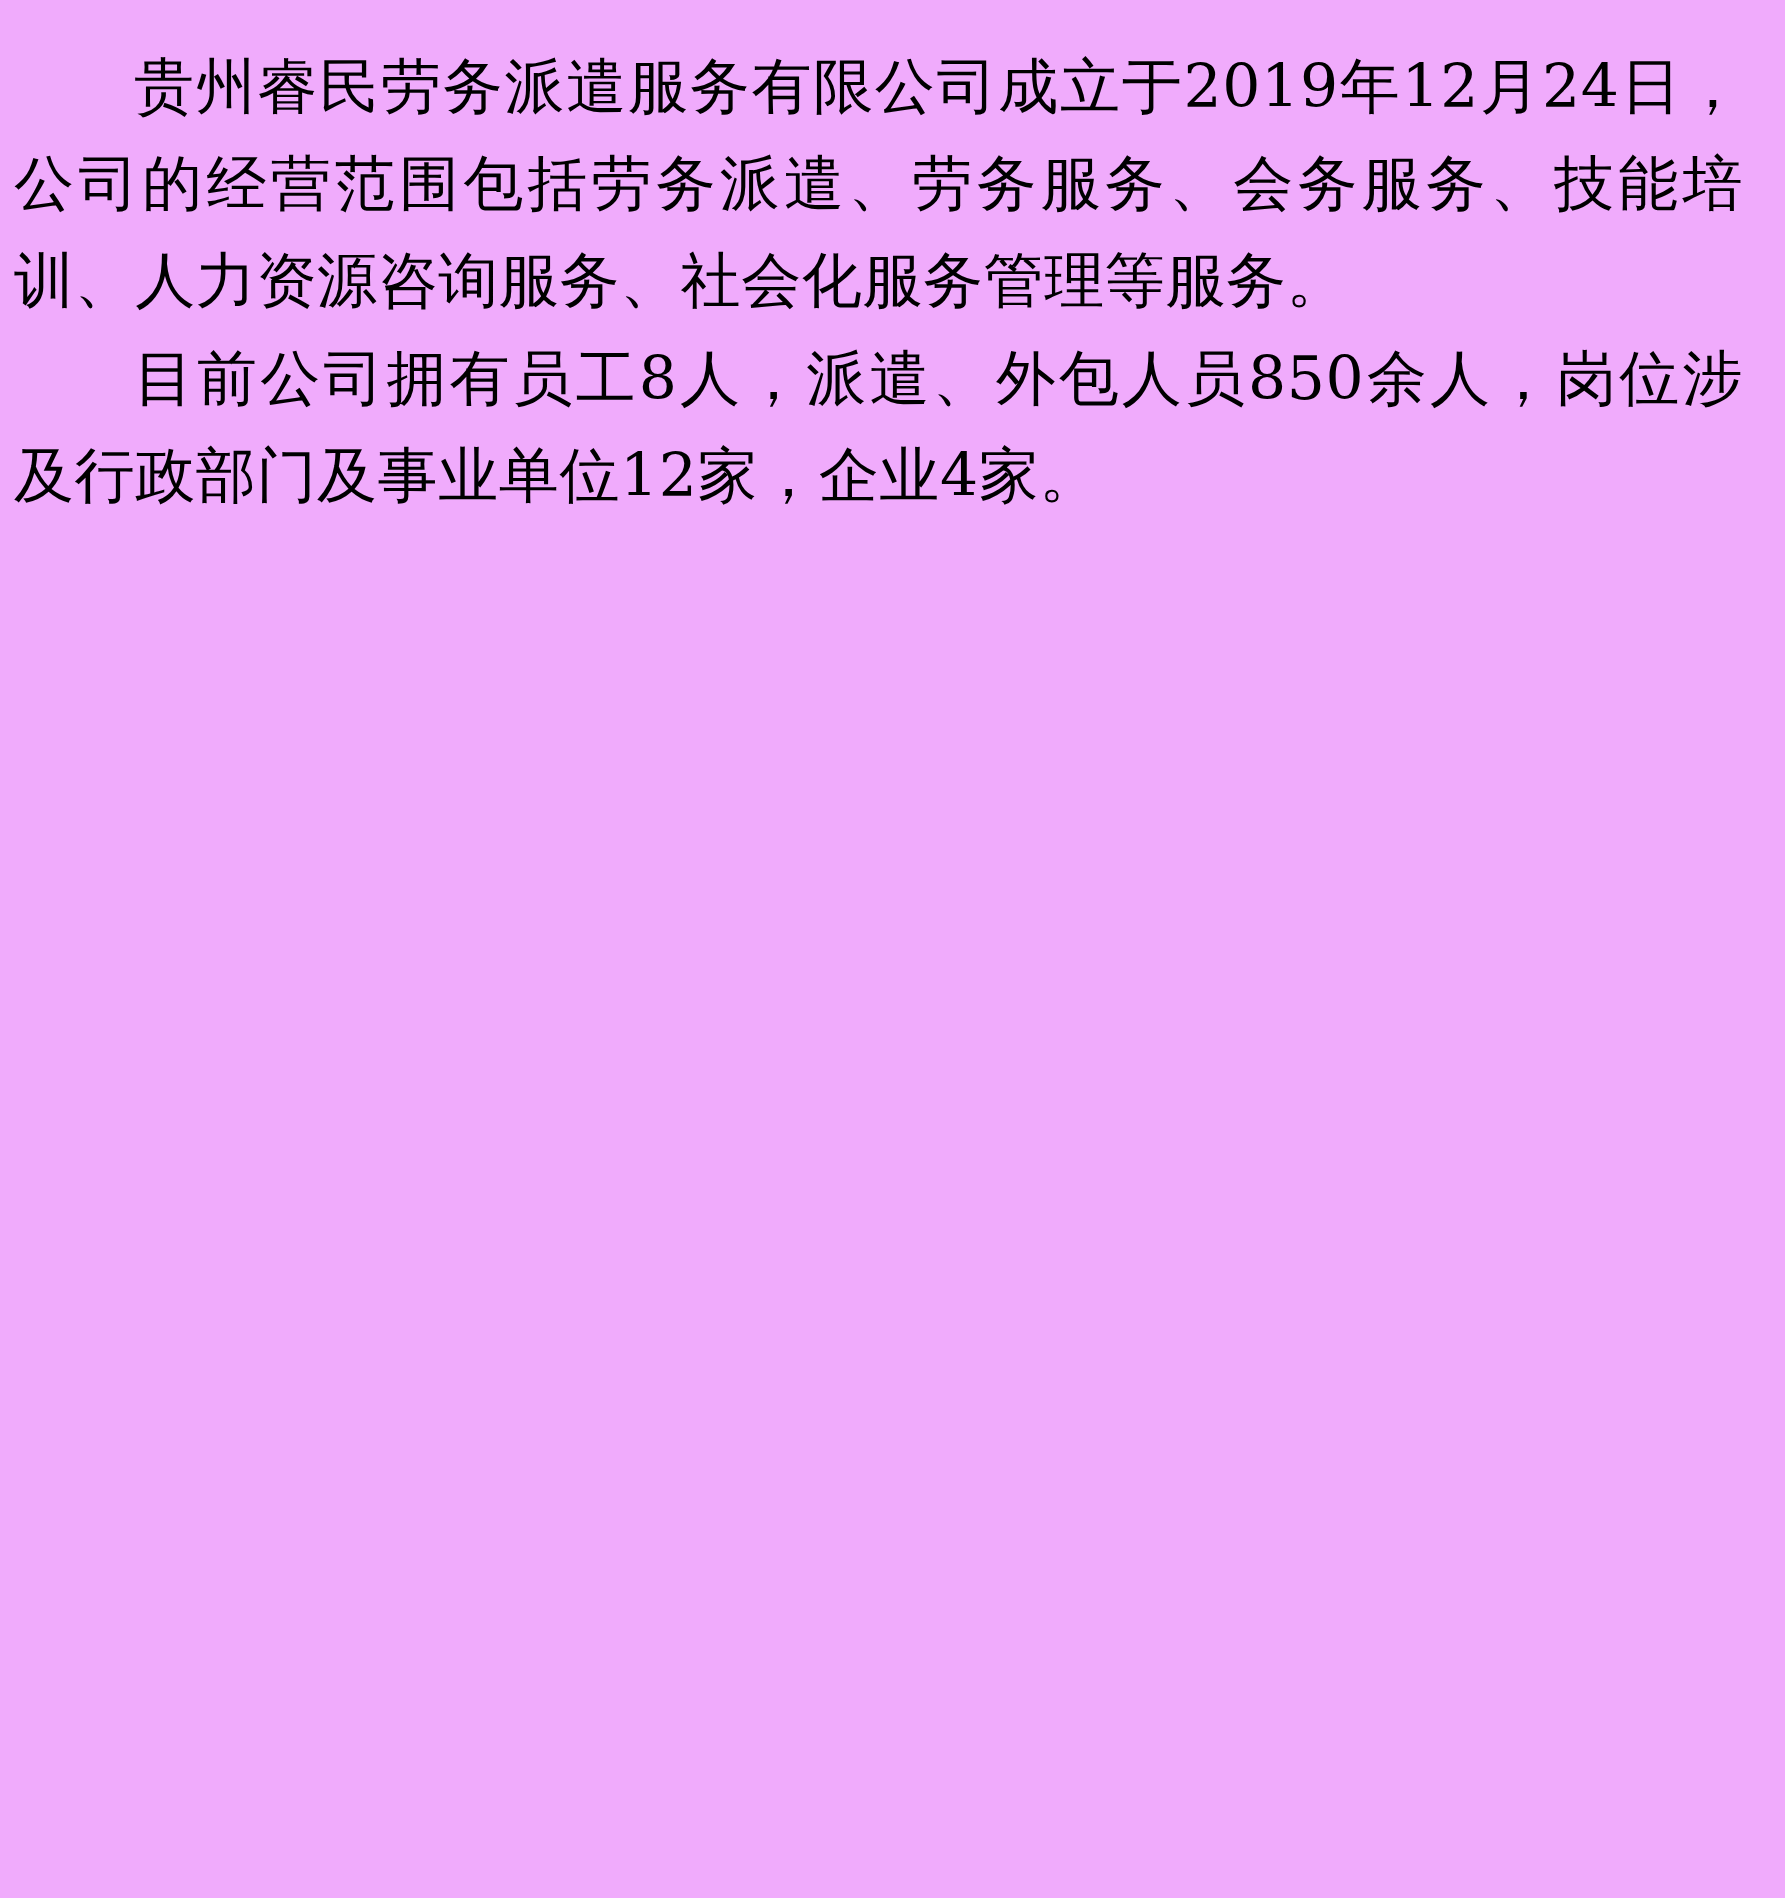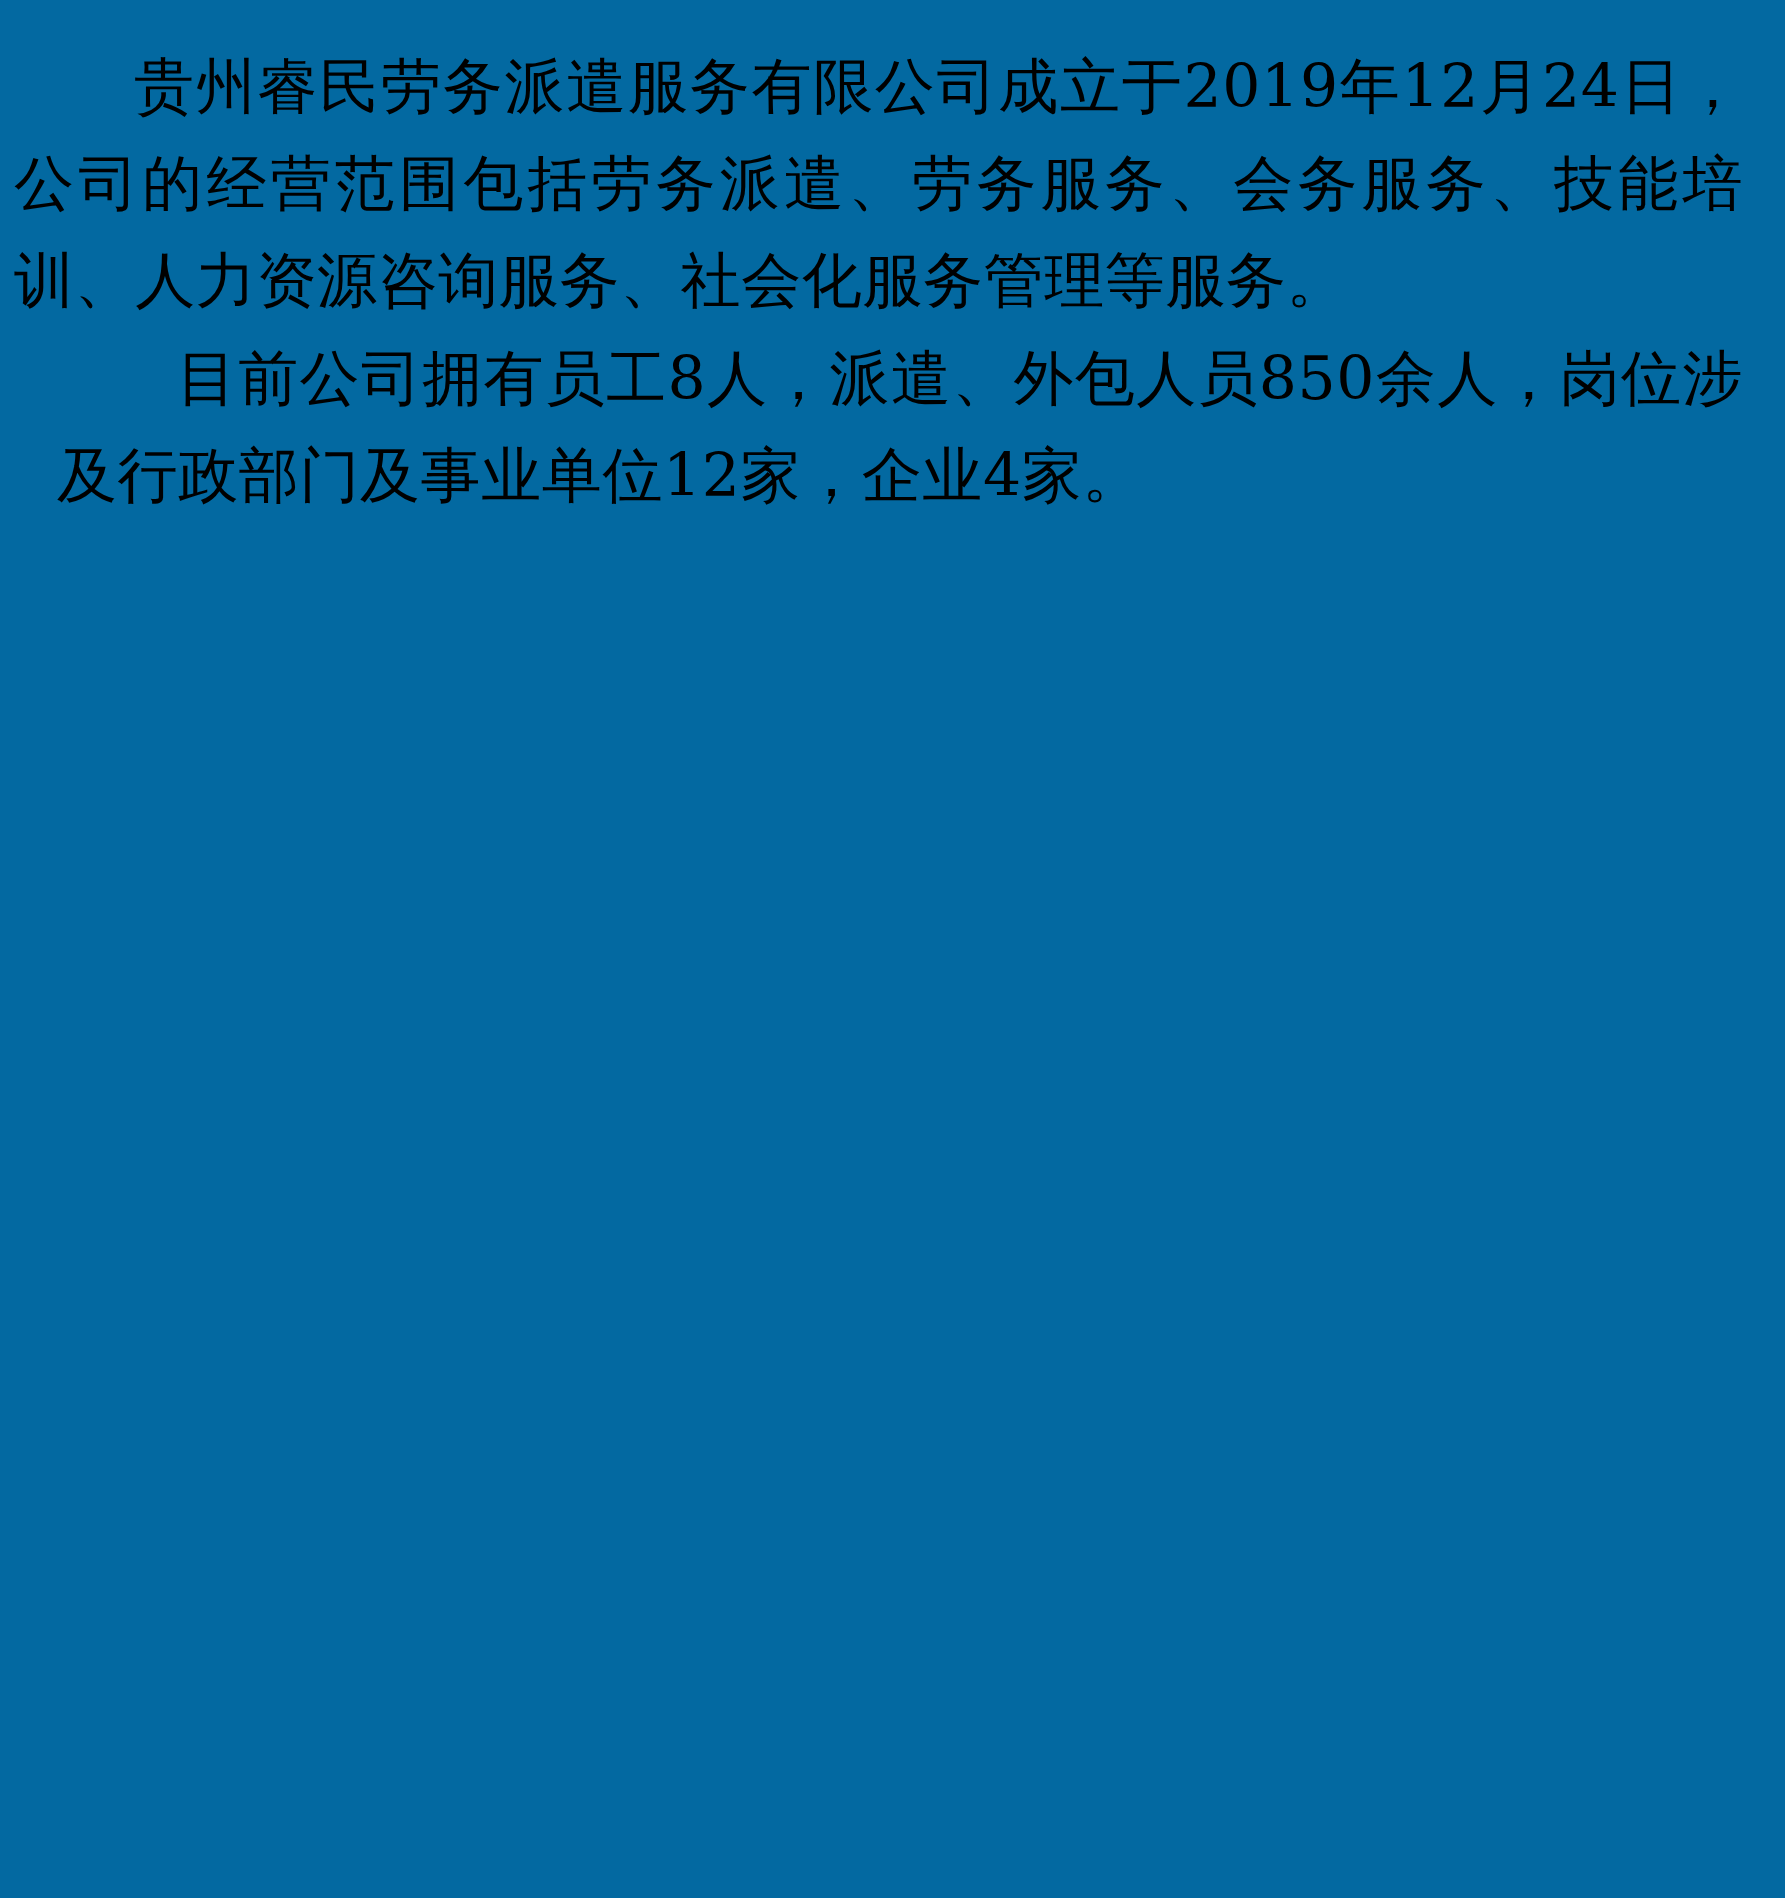--- a/index.html
+++ b/index.html
@@ -12,39 +12,38 @@
     width: 1785px;
     min-height: 1898px;
     font-family: "DejaVu Serif", "Liberation Serif", serif;
     color: #000000;
   }
   .page {
     box-sizing: border-box;
     width: 1785px;
     min-height: 1898px;
     padding: 38px 42px 20px 14px;
-    background: #0369a1;
+    background: #f0abfc;
   }
   .doc-body {
     display: block;
   }
   p.para {
     margin: 0 0 0 0;
     text-indent: 2em;
     font-size: 60px;
     line-height: 1.62;
     letter-spacing: 0.01em;
     text-align: justify;
     text-justify: inter-ideograph;
     word-break: break-all;
     font-weight: 400;
   }
   p.para + p.para {
     margin-top: 0px;
-    margin-left: 43px;
   }
 </style>
 </head>
 <body>
 
 <div class="page">
   <div class="doc-body">
     <p class="para">贵州睿民劳务派遣服务有限公司成立于2019年12月24日，公司的经营范围包括劳务派遣、劳务服务、会务服务、技能培训、人力资源咨询服务、社会化服务管理等服务。</p>
     <p class="para">目前公司拥有员工8人，派遣、外包人员850余人，岗位涉及行政部门及事业单位12家，企业4家。</p>
   </div>

